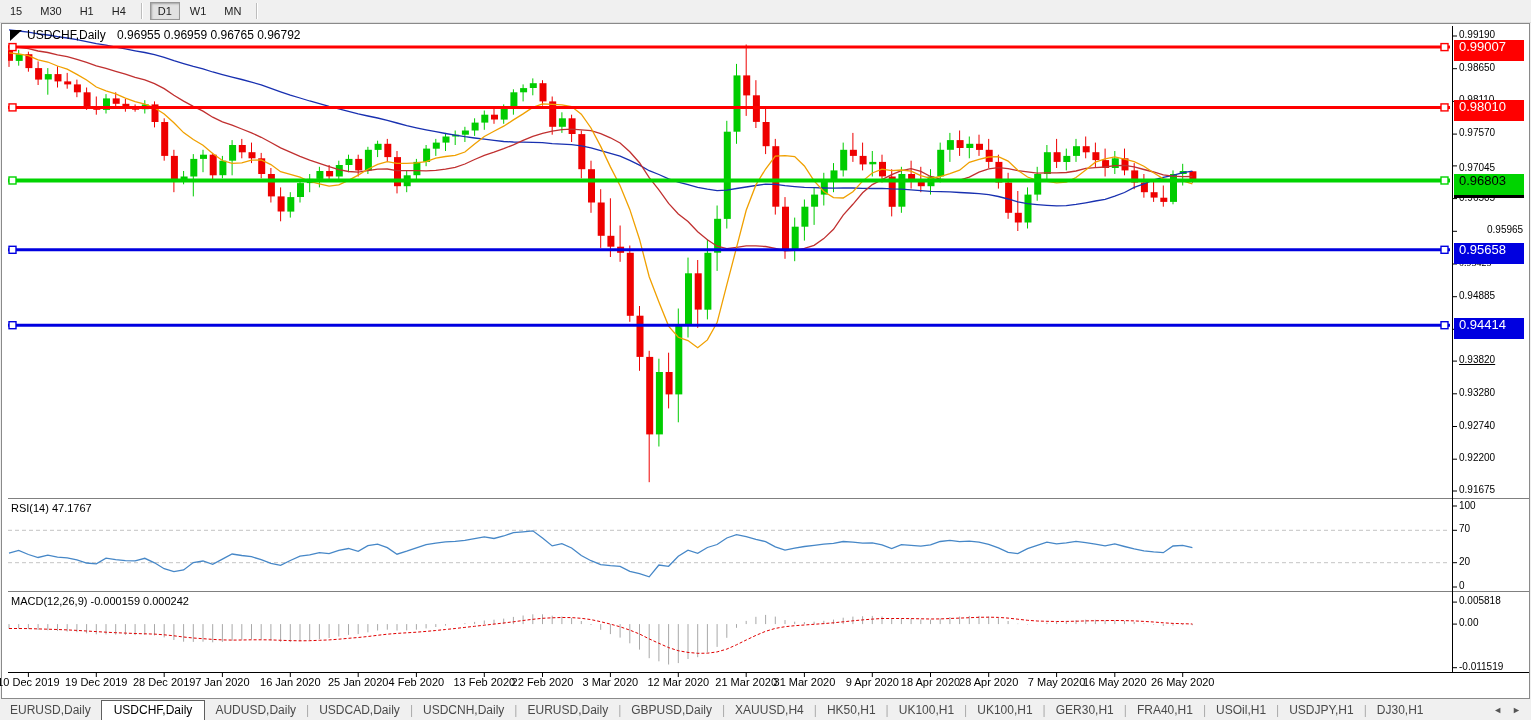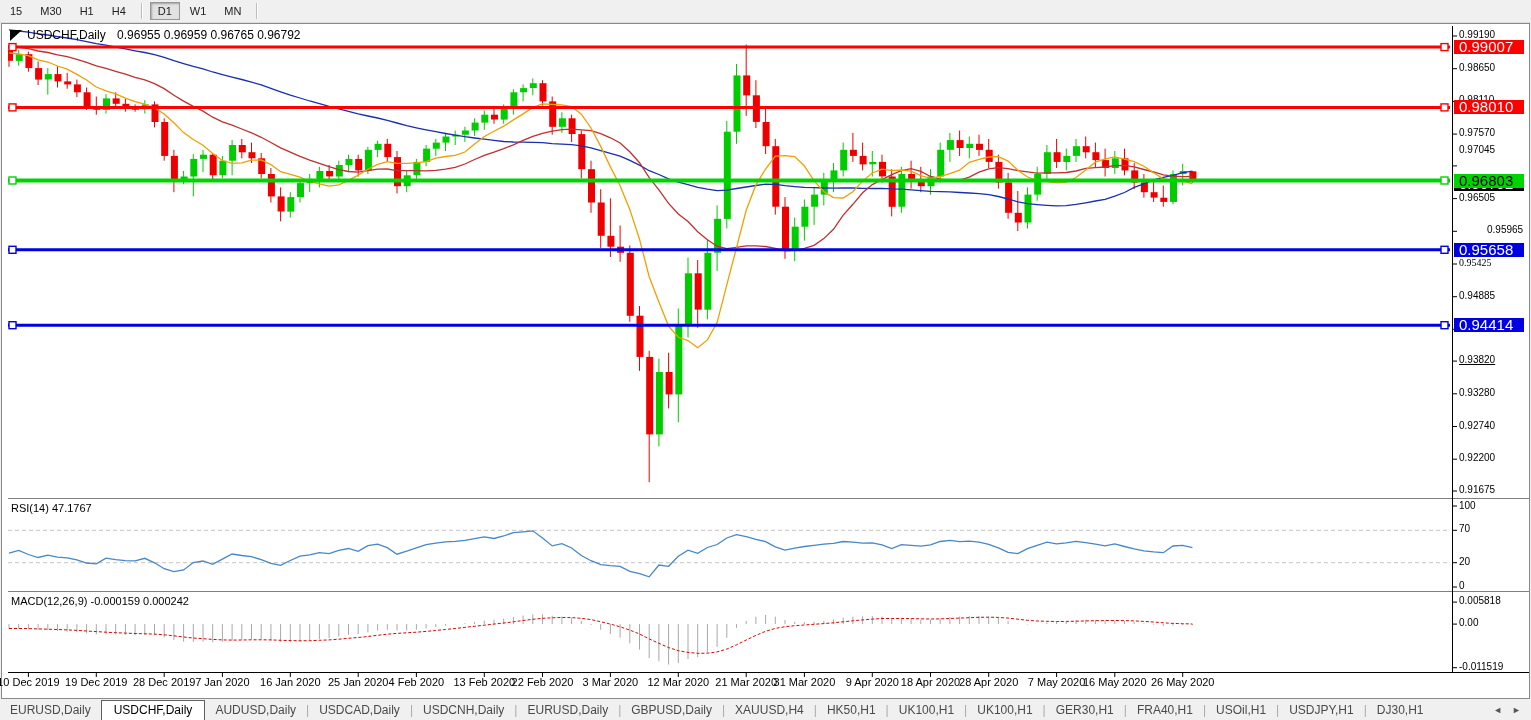--- a/index.html
+++ b/index.html
@@ -7,21 +7,21 @@
   .toolbar{position:absolute;left:0;top:0;width:1531px;height:23px;background:#f0f0f0;display:flex;align-items:center;padding-left:1px;box-sizing:border-box;border-bottom:1px solid #dcdcdc;z-index:6}
   .tbtn{font-size:11px;color:#222;padding:2px 7px;margin:8px 1px;border:1px solid transparent;cursor:default}
   .tbtn.active{background:#e2e2e2;border:1px solid #979797;box-shadow:inset 1px 1px 2px rgba(0,0,0,.28)}
   .tsep{width:1px;height:16px;background:#bdbdbd;border-right:1px solid #fff;margin:0 6px}
   .chart-window{position:absolute;left:1px;top:23px;width:1529px;height:676px;background:#fff;border:1px solid #8a8a8a;box-sizing:border-box;z-index:0}
   #chart-svg{position:absolute;left:0;top:0;z-index:2}
   .pane{position:absolute;left:8px;width:1444px;z-index:1}
   .title{position:absolute;left:27px;top:28px;font-size:12px;color:#000;z-index:3;white-space:nowrap}
   .pane-title{position:absolute;left:11px;font-size:11px;color:#000;z-index:3;white-space:nowrap}
   .ptick{position:absolute;left:1459px;font-size:10px;color:#000;z-index:3;white-space:nowrap}
-  .hline-label{position:absolute;left:1454px;width:70px;height:14px;font-size:15px;line-height:14px;padding-left:5px;box-sizing:border-box;z-index:4;white-space:nowrap}
+  .hline-label{position:absolute;left:1454px;width:70px;height:21px;font-size:13px;line-height:14px;padding-left:5px;box-sizing:border-box;z-index:4;white-space:nowrap}
   .date-label{position:absolute;top:676px;font-size:11px;color:#000;transform:translateX(-50%);z-index:3;white-space:nowrap}
   .tabbar{position:absolute;left:0;top:700px;width:1531px;height:20px;background:#f0f0f0;display:flex;align-items:stretch;font-size:12px;color:#4a4a4a;z-index:6;box-sizing:border-box}
   .tab{padding:3px 10px 0 10px;white-space:nowrap;cursor:default}
   .tab.active{background:#fff;border:1px solid #5f5f5f;border-bottom:none;color:#000;padding:2px 12px 0 12px}
   .tabsep{color:#aaa;padding-top:3px}
   .tab-arrows{margin-left:auto;margin-right:10px;color:#555;font-size:9px;display:flex;gap:10px;align-items:center}
 </style>
 </head>
 <body>
 
@@ -507,21 +507,21 @@
   <span style="margin-left:8px">0.96955 0.96959 0.96765 0.96792</span>
 </div>
 <div class="pane-title" style="top:502px">RSI(14) 47.1767</div>
 <div class="pane-title" style="top:595px">MACD(12,26,9) -0.000159 0.000242</div>
 
 <div id="labels">
     <div class="ptick" style="top: 29px;">0.99190</div>
     <div class="ptick" style="top: 61.6948px;">0.98650</div>
     <div class="ptick" style="top: 94.3897px;">0.98110</div>
     <div class="ptick" style="top: 127.085px;">0.97570</div>
-    <div class="ptick" style="top: 144px; text-align: right;">0.97045</div>
+    <div class="ptick" style="top: 162px; text-align: right;">0.97045</div>
     <div class="ptick" style="top: 191.566px;">0.96505</div>
     <div class="ptick" style="top: 224.261px; padding-left: 28px;">0.95965</div>
     <div class="ptick" style="top: 256.956px; font-family: Liberation Serif, serif;">0.95425</div>
     <div class="ptick" style="top: 289.651px;">0.94885</div>
     <div class="ptick" style="top: 322.345px;">0.94345</div>
     <div class="ptick" style="top: 354.132px; text-decoration: underline;">0.93820</div>
     <div class="ptick" style="top: 386.827px;">0.93280</div>
     <div class="ptick" style="top: 419.522px;">0.92740</div>
     <div class="ptick" style="top: 452.217px;">0.92200</div>
     <div class="ptick" style="top: 484.003px;">0.91675</div>

